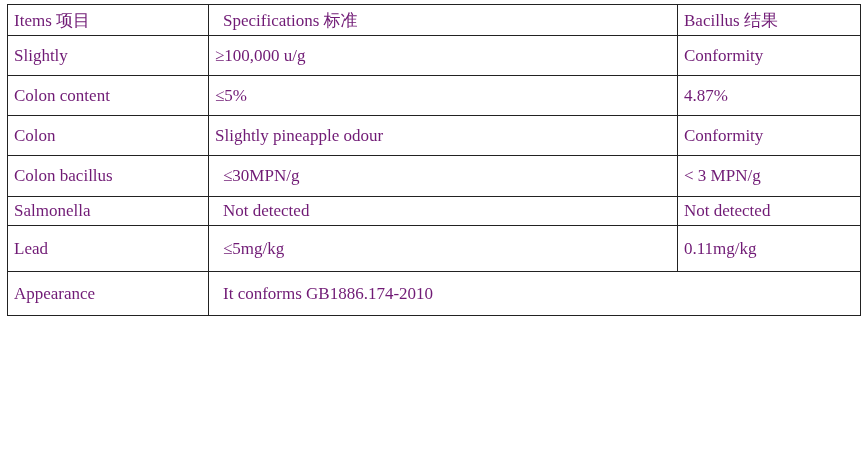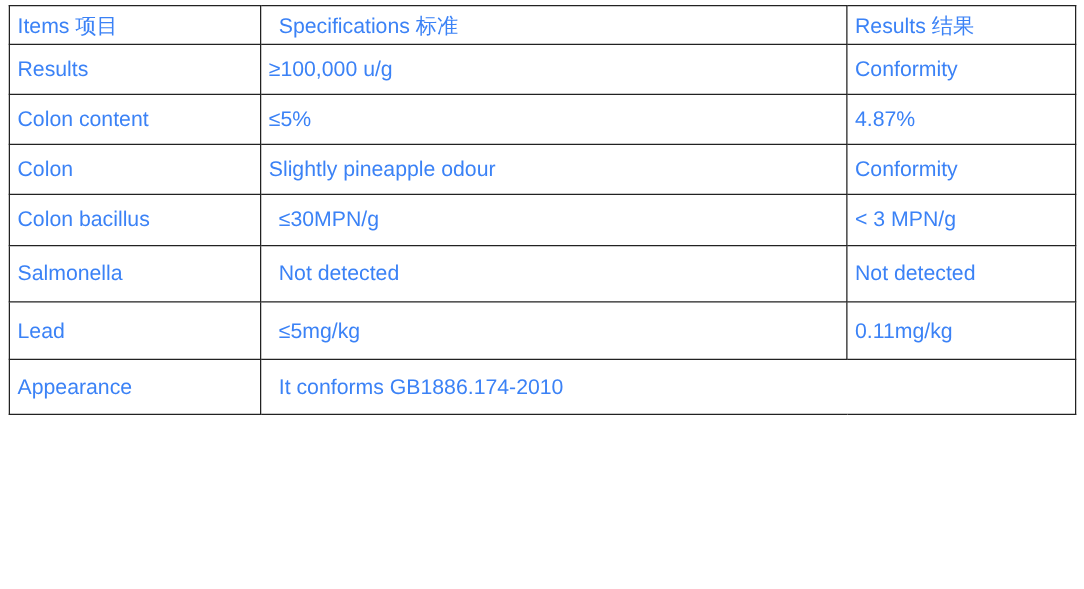--- a/index.html
+++ b/index.html
@@ -20,21 +20,22 @@
     overflow: hidden;
   }
   table.qa-table {
     position: absolute;
     left: 7px;
     top: 4px;
     width: 853px;
     border-collapse: collapse;
     table-layout: fixed;
     font-size: 17px;
-    color: #3b82f6;
+    color: #701a75;
+    font-family: Liberation Serif, serif;
   }
   table.qa-table th,
   table.qa-table td {
     border: 1.5px solid #222222;
     font-weight: 400;
     text-align: left;
     vertical-align: middle;
     padding: 0 6px 0 6px;
     overflow: hidden;
     white-space: nowrap;
@@ -43,21 +44,21 @@
   td.item-cell, th.item-cell { padding-left: 12px; }
   td.spec-cell, th.spec-cell { padding-left: 7px; }
   td.result-cell, th.result-cell { padding-left: 10px; }
   .pad-m { padding-left: 14px !important; }
   .pad-l { padding-left: 18px !important; }
   
   tr.h-header  { height: 31px; }
   tr.h-40      { height: 40px; }
   tr.h-42      { height: 42px; }
   tr.h-41      { height: 41px; }
-  tr.h-45      { height: 45px; }
+  tr.h-45      { height: 29px; }
   tr.h-50      { height: 50px; }
   tr.h-46      { height: 46px; }
   tr.h-44      { height: 44px; }
   
   td.raised {
     vertical-align: top;
     padding-top: 6px;
   }
 </style>
 </head>
@@ -67,26 +68,26 @@
   <table class="qa-table">
     <colgroup>
       <col style="width:201px">
       <col style="width:469px">
       <col style="width:183px">
     </colgroup>
     <tbody>
       <tr class="h-header">
         <th class="item-cell">Items 项目</th>
         <th class="spec-cell pad-m">Specifications 标准</th>
-        <th class="result-cell">Results 结果</th>
+        <th class="result-cell">Bacillus 结果</th>
       </tr>
 
 
       <tr class="h-40">
-        <td class="item-cell">Results</td>
+        <td class="item-cell">Slightly</td>
         <td class="spec-cell">≥100,000 u/g</td>
         <td class="result-cell">Conformity</td>
       </tr>
 
       <tr class="h-40">
         <td class="item-cell">Colon content</td>
         <td class="spec-cell">≤5%</td>
         <td class="result-cell">4.87%</td>
       </tr>
 

